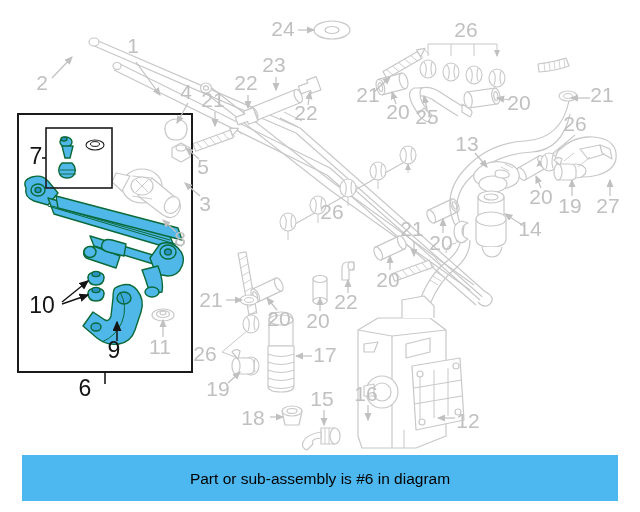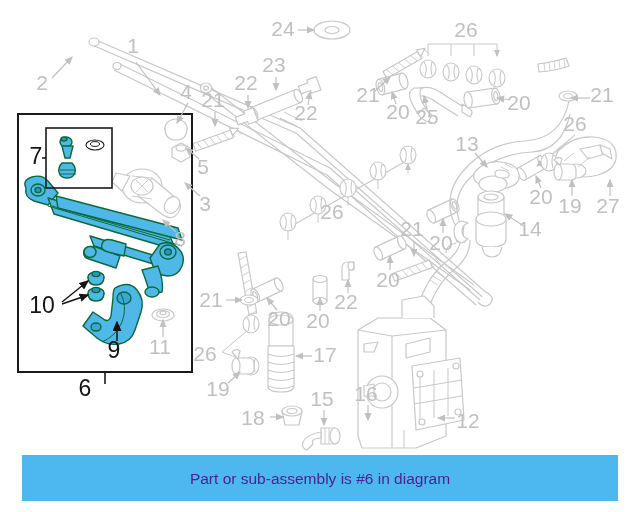--- a/index.html
+++ b/index.html
@@ -3,21 +3,21 @@
 <meta charset="utf-8">
 <style>
   html,body{margin:0;padding:0;background:#ffffff;}
   body{width:640px;height:512px;overflow:hidden;
        font-family:"Liberation Sans", sans-serif;}
   #root{position:relative;width:640px;height:512px;background:#fff;}
   #diagram-svg{position:absolute;left:0;top:0;width:640px;height:512px;}
   .banner{position:absolute;left:22px;top:455px;width:596px;height:46px;
           background:#4db8f0;display:flex;flex-direction:column;
           align-items:center;justify-content:center;}
-  .banner div{color:#4c1d95;font-size:15.5px;line-height:19px;
+  .banner div{color:#000000;font-size:15.5px;line-height:19px;
               font-family:"Liberation Sans", sans-serif;white-space:nowrap;}
 </style>
 </head>
 <body>
 
 <div id="root">
 
   <svg id="diagram-svg" viewBox="0 0 640 512">
     <defs>
       <marker id="ah" markerWidth="7" markerHeight="7" refX="6" refY="3" orient="auto">

